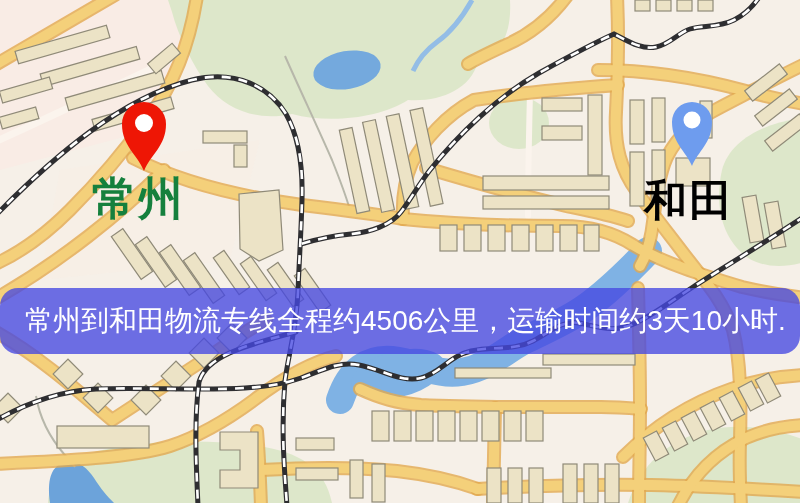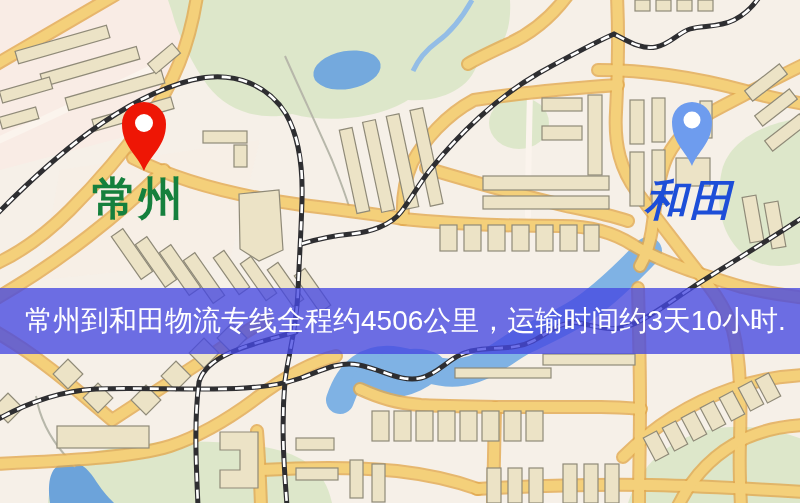--- a/index.html
+++ b/index.html
@@ -237,19 +237,19 @@
     <path d="M144,171 C137,154 122,146 122,124 A22,22 0 1 1 166,124 C166,146 151,154 144,171 Z" fill="#ee1605"></path>
     <circle cx="144" cy="123" r="9" fill="#ffffff"></circle>
   </g>
   <g>
     <path d="M692,166 C686,151 672,143 672,122 A20,20 0 1 1 712,122 C712,143 698,151 692,166 Z" fill="#6e9cee"></path>
     <circle cx="692" cy="120" r="8.5" fill="#ffffff"></circle>
   </g>
 </svg>
 
 <div class="marker-label origin-label" style="color: #15803d;">常州</div>
-<div class="marker-label dest-label" style="color: #1d4ed8; font-style: italic;">和田</div>
-
-<div class="banner" style="background: rgba(69, 72, 226, 0.78);">
+<div class="marker-label dest-label" style="color: #000000;">和田</div>
+
+<div class="banner" style="background: rgba(69, 72, 226, 0.78); border-radius: 18px;">
   <span>常州到和田物流专线全程约4506公里，运输时间约3天10小时.</span>
 </div>
 
 </div>
 
 </body></html>

